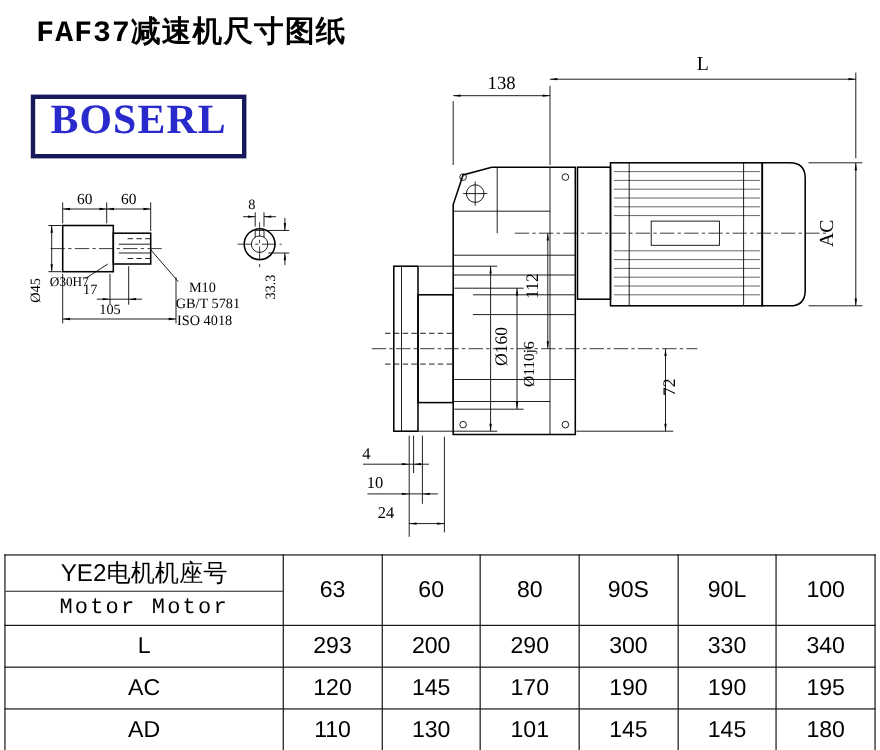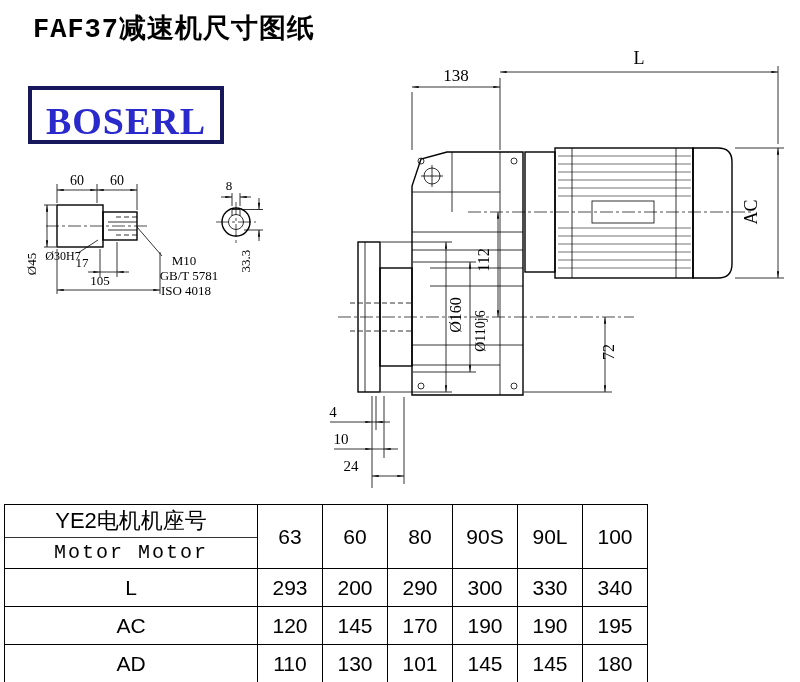--- a/index.html
+++ b/index.html
@@ -6,41 +6,41 @@
   body{
     width:800px;height:682px;position:relative;background:#fff;overflow:hidden;
     font-family:"Liberation Sans", sans-serif;color:#000;
   }
   .title{
     position:absolute;left:33px;top:10px;font-size:27px;font-weight:bold;
     letter-spacing:1px;font-family:Liberation Mono, monospace;
   }
   .logo-box{
     position:absolute;left:28px;top:86px;width:188px;height:50px;
-    border:4px solid #17175c;display:flex;align-items:flex-end;justify-content:center;
+    border:4px solid #17175c;display:flex;align-items:flex-start;justify-content:center;
     background:#fff;
   }
   .logo-text{
     font-family:"Liberation Serif",serif;font-weight:bold;font-size:38px;
     color:#2929cc;letter-spacing:1px;line-height:1;
   }
   svg.drawing{position:absolute;left:0;top:0;}
   svg text{font-family:"Liberation Serif",serif;fill:#000;}
   .t18{font-size:18px}.t17{font-size:17px}.t16{font-size:16px}
   .t15{font-size:15px}.t14{font-size:14px}.t13{font-size:13px}.t12{font-size:12px}
   .ol{fill:none;stroke:#000;stroke-width:1.4}
   .tn{fill:none;stroke:#000;stroke-width:0.8}
   .fin{fill:none;stroke:#000;stroke-width:0.55}
   .cl{fill:none;stroke:#000;stroke-width:0.7;stroke-dasharray:13 3 3 3}
   .hd{fill:none;stroke:#000;stroke-width:0.8;stroke-dasharray:5 3}
   .dm{fill:none;stroke:#000;stroke-width:0.8;marker-start:url(#arr);marker-end:url(#arr)}
   .de{fill:none;stroke:#000;stroke-width:0.8;marker-end:url(#arr)}
   .ds{fill:none;stroke:#000;stroke-width:0.8;marker-start:url(#arr)}
   table.dims{
-    position:absolute;left:4px;top:504px;width:644px;height:178px;
+    position:absolute;left:4px;top:504px;width:792px;height:178px;
     border-collapse:collapse;table-layout:fixed;padding-left:48px;
   }
   table.dims td{
     border:1.5px solid #000;text-align:center;vertical-align:middle;
     font-size:21px;padding:0;background:#fff;
   }
   col.c0{width:253px;}
   tr.hrow{height:64px;} tr.drow{height:38px;}
   .hdr1{font-size:22px;line-height:32px;border-bottom:1px solid #333;}
   .hdr2{font-size:20px;line-height:30px;letter-spacing:2px;font-family:"Liberation Mono",monospace;}

